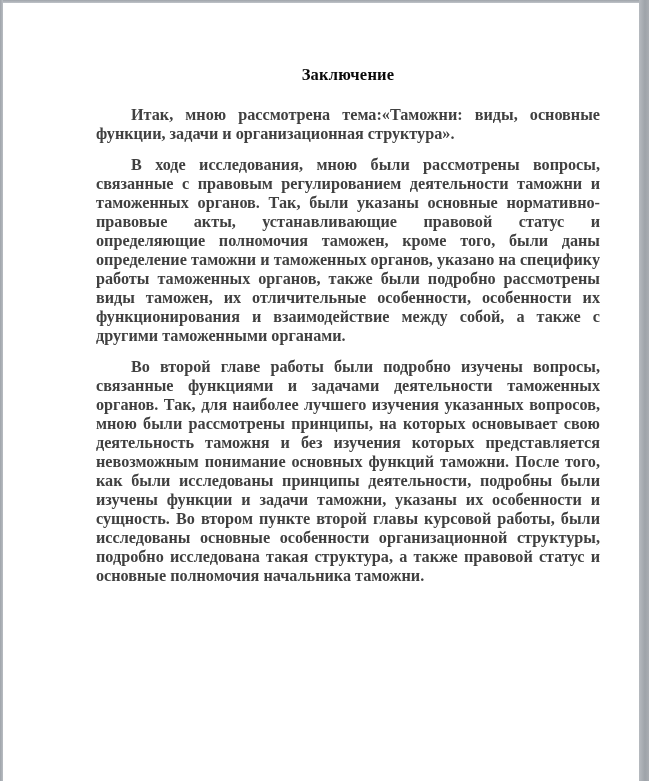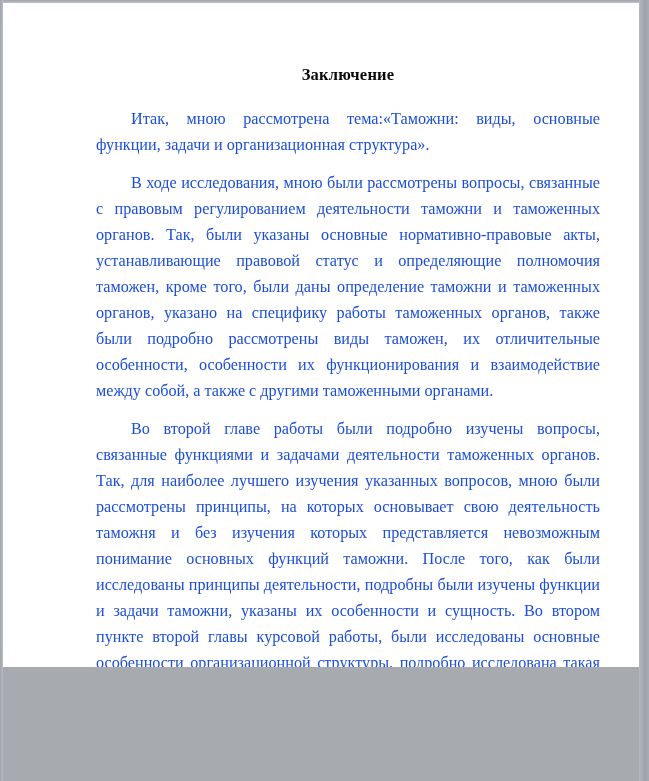--- a/index.html
+++ b/index.html
@@ -51,21 +51,21 @@
     height: 781px;
     background: linear-gradient(to right, #b6babf 0%, #9ea3a9 60%, #a9adb2 100%);
   }
 
   
   .page {
     position: absolute;
     left: 3px;
     top: 3px;
     width: 636px;
-    height: 664px;
+    height: 778px;
     background: #ffffff;
     box-sizing: border-box;
     overflow: hidden;
   }
 
   .page-body {
     position: absolute;
     left: 93px;          
     top: 0;
     width: 504px;        
@@ -87,23 +87,24 @@
     height: 57px;        
   }
 
   .para {
     margin: 0;
     padding: 0;
     text-align: justify;
     text-justify: inter-word;
     text-indent: 35px;
     font-size: 16.2px;
-    line-height: 26px;
-    color: #1d4ed8;
+    line-height: 19px;
+    color: #404040;
     hyphens: none;
+    font-weight: bold;
   }
 
   .para + .para {
     margin-top: 12px;    
   }
 
   .para-first {
     margin-top: 16px;    
   }
 </style>

